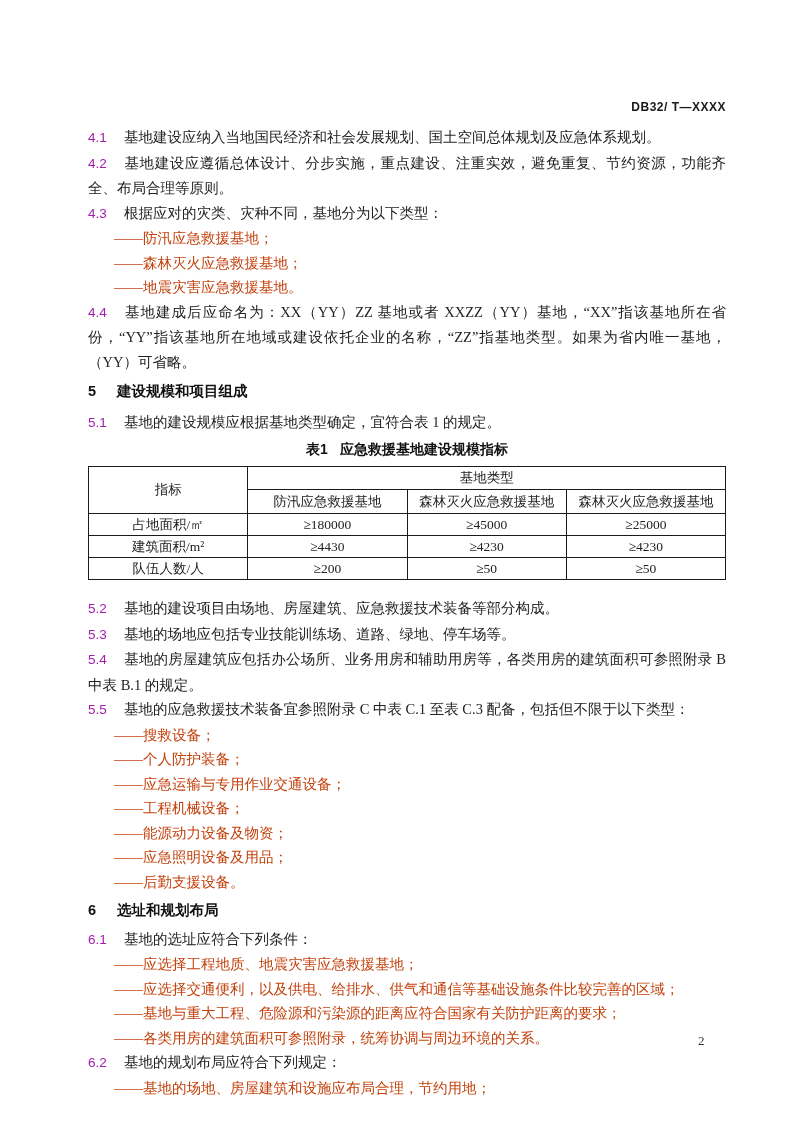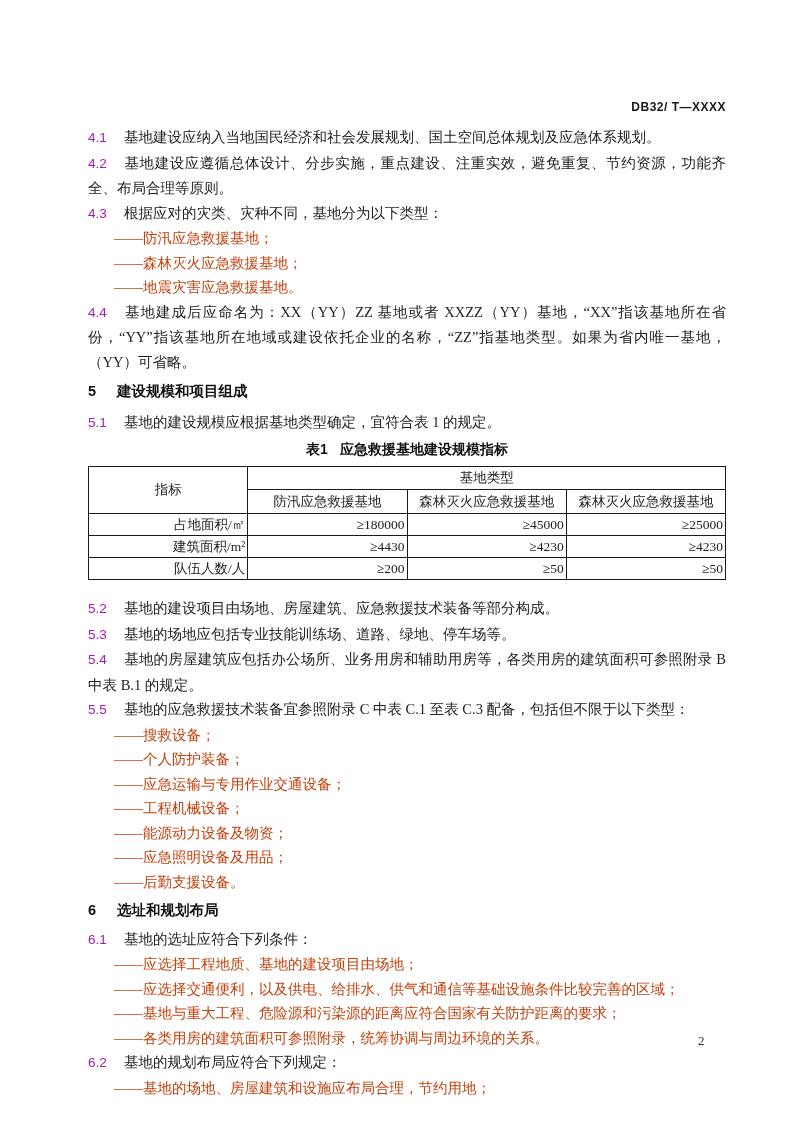--- a/index.html
+++ b/index.html
@@ -82,21 +82,21 @@
     border: 1px solid #1a1a1a;
     text-align: center;
     vertical-align: middle;
     font-weight: normal;
     font-size: 13.5px;
     color: #222;
     padding: 0 2px;
   }
   tr.t-row-group th { height: 23px; }
   tr.t-row-types th { height: 24px; }
-  tr.t-row-data td { height: 22px; text-align: right; }
+  tr.t-row-data td { height: 22px; }
   .page-number {
     position: absolute;
     left: 698px;
     top: 1033px;
     font-size: 13px;
     color: #333;
     font-family: "Liberation Serif", "DejaVu Serif", serif;
   }
 </style>
 </head>
@@ -172,21 +172,21 @@
       <p class="dash-item">——应急运输与专用作业交通设备；</p>
       <p class="dash-item">——工程机械设备；</p>
       <p class="dash-item">——能源动力设备及物资；</p>
       <p class="dash-item">——应急照明设备及用品；</p>
       <p class="dash-item">——后勤支援设备。</p>
 
       <h2 class="sec-heading sec-heading-6"><span class="hnum">6</span><span>选址和规划布局</span></h2>
 
       <p class="clause"><span class="cnum">6.1</span><span>基地的选址应符合下列条件：</span></p>
 
-      <p class="dash-item">——应选择工程地质、基地的建设项目由场地；</p>
+      <p class="dash-item">——应选择工程地质、地震灾害应急救援基地；</p>
       <p class="dash-item">——应选择交通便利，以及供电、给排水、供气和通信等基础设施条件比较完善的区域；</p>
       <p class="dash-item">——基地与重大工程、危险源和污染源的距离应符合国家有关防护距离的要求；</p>
       <p class="dash-item">——各类用房的建筑面积可参照附录，统筹协调与周边环境的关系。</p>
 
       <p class="clause"><span class="cnum">6.2</span><span>基地的规划布局应符合下列规定：</span></p>
 
       <p class="dash-item">——基地的场地、房屋建筑和设施应布局合理，节约用地；</p>
 
     </div>
   </div>

